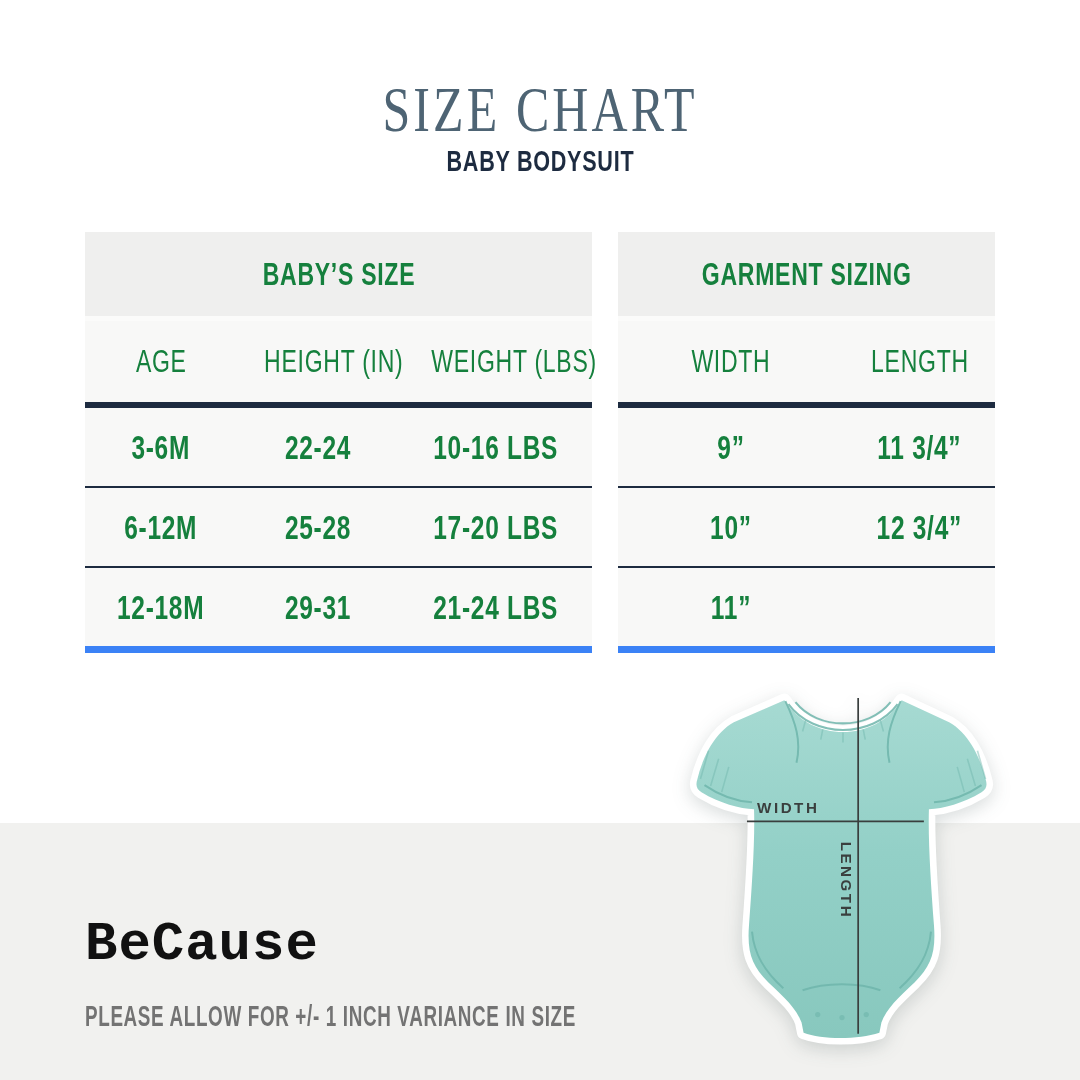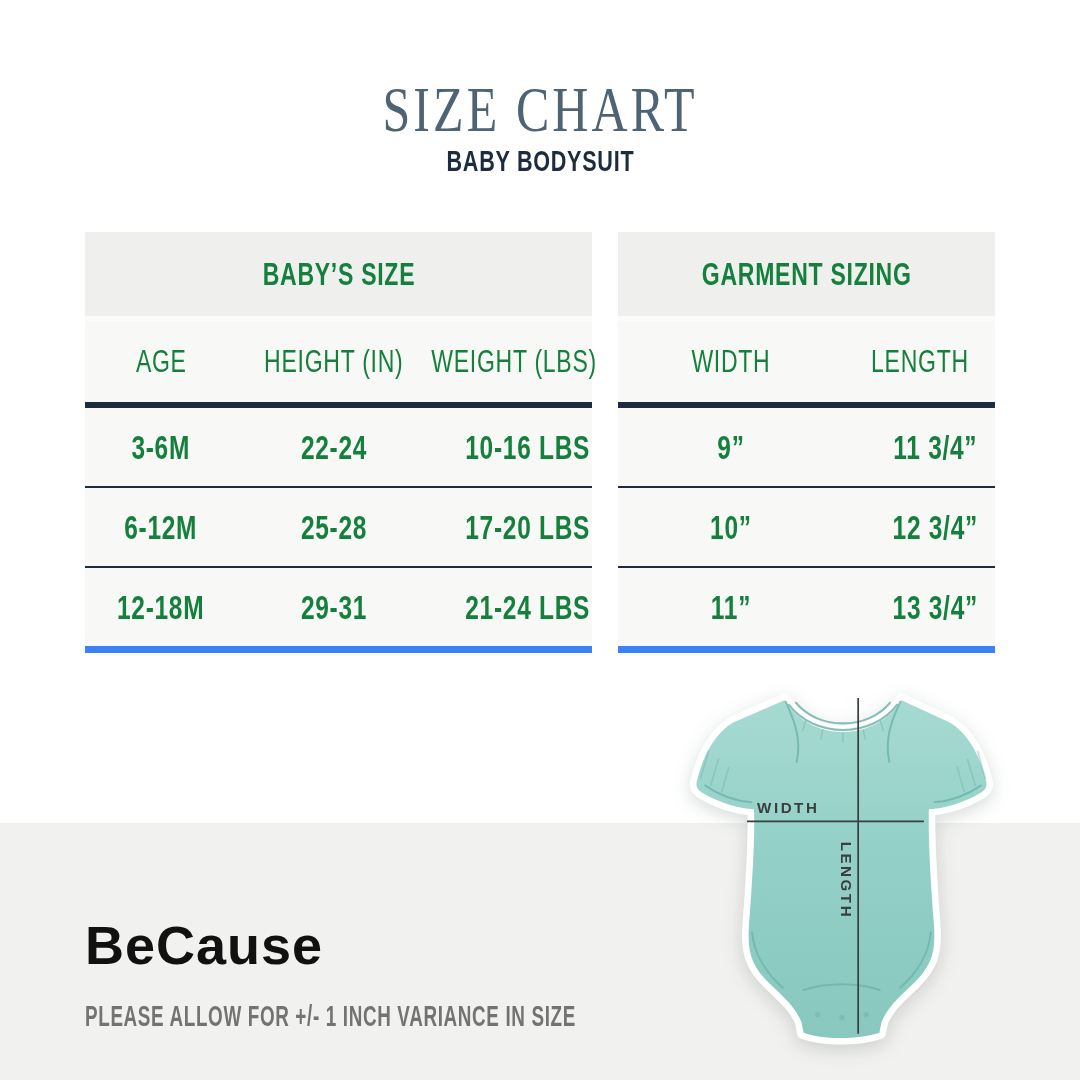--- a/index.html
+++ b/index.html
@@ -33,30 +33,30 @@
     height:84px;background:#efefee;border-bottom:5px solid #fbfbfa;
     display:flex;align-items:center;justify-content:center;
     font-size:32px;font-weight:bold;
   }
   .t-heads{
     height:81px;background:#f8f8f7;border-bottom:6px solid #1d2b40;
     display:grid;align-items:center;font-size:32px;font-weight:normal;text-align:center;
   }
   .t-row{
     height:78px;background:#f8f8f7;border-bottom:2px solid #1d2b40;
-    display:grid;align-items:center;font-size:34px;font-weight:bold;text-align:center;gap:16px;
+    display:grid;align-items:center;font-size:34px;font-weight:bold;text-align:center;
   }
   .t-row:last-child{border-bottom:7px solid #3b82f6;}
   .cols3{grid-template-columns:30% 32% 38%;}
   .cols2{grid-template-columns:60% 40%;}
 
   
   .brand-logo{
     left:85px;top:918px;line-height:1;
-    font-family:Liberation Sans, sans-serif;font-weight:bold;
+    font-family:Liberation Mono, monospace;font-weight:bold;
     font-size:54px;color:#111111;letter-spacing:1px;
   }
   .variance-note{left:85px;top:1002px;line-height:1;font-size:29px;font-weight:bold;color:#737373;}
   .variance-note .cond{transform:scaleX(0.65);transform-origin:left center;}
 
   
   .bodysuit{left:688px;top:688px;width:310px;height:370px;}
   .bodysuit svg{filter:drop-shadow(0 5px 9px rgba(40,60,60,0.18));}
   .meas-label{font-family:"Liberation Sans",sans-serif;font-size:15px;font-weight:bold;letter-spacing:2.5px;fill:#3a3f3e;}
 </style>
@@ -109,21 +109,20 @@
   <div class="t-row cols2">
     <div><span class="cond">9”</span></div>
     <div><span class="cond">11 3/4”</span></div>
   </div>
   <div class="t-row cols2">
     <div><span class="cond">10”</span></div>
     <div><span class="cond">12 3/4”</span></div>
   </div>
   <div class="t-row cols2">
     <div><span class="cond">11”</span></div>
-    <div><span class="cond">13 3/4”</span></div>
   </div>
 </div>
 
 <div class="abs bodysuit">
   <svg width="310" height="370" viewBox="0 0 306 366">
     <defs>
       <linearGradient id="tealGrad" x1="0" y1="0" x2="0" y2="1">
         <stop offset="0" stop-color="#a6dad2"></stop>
         <stop offset="0.45" stop-color="#93d0c7"></stop>
         <stop offset="1" stop-color="#88c8be"></stop>

